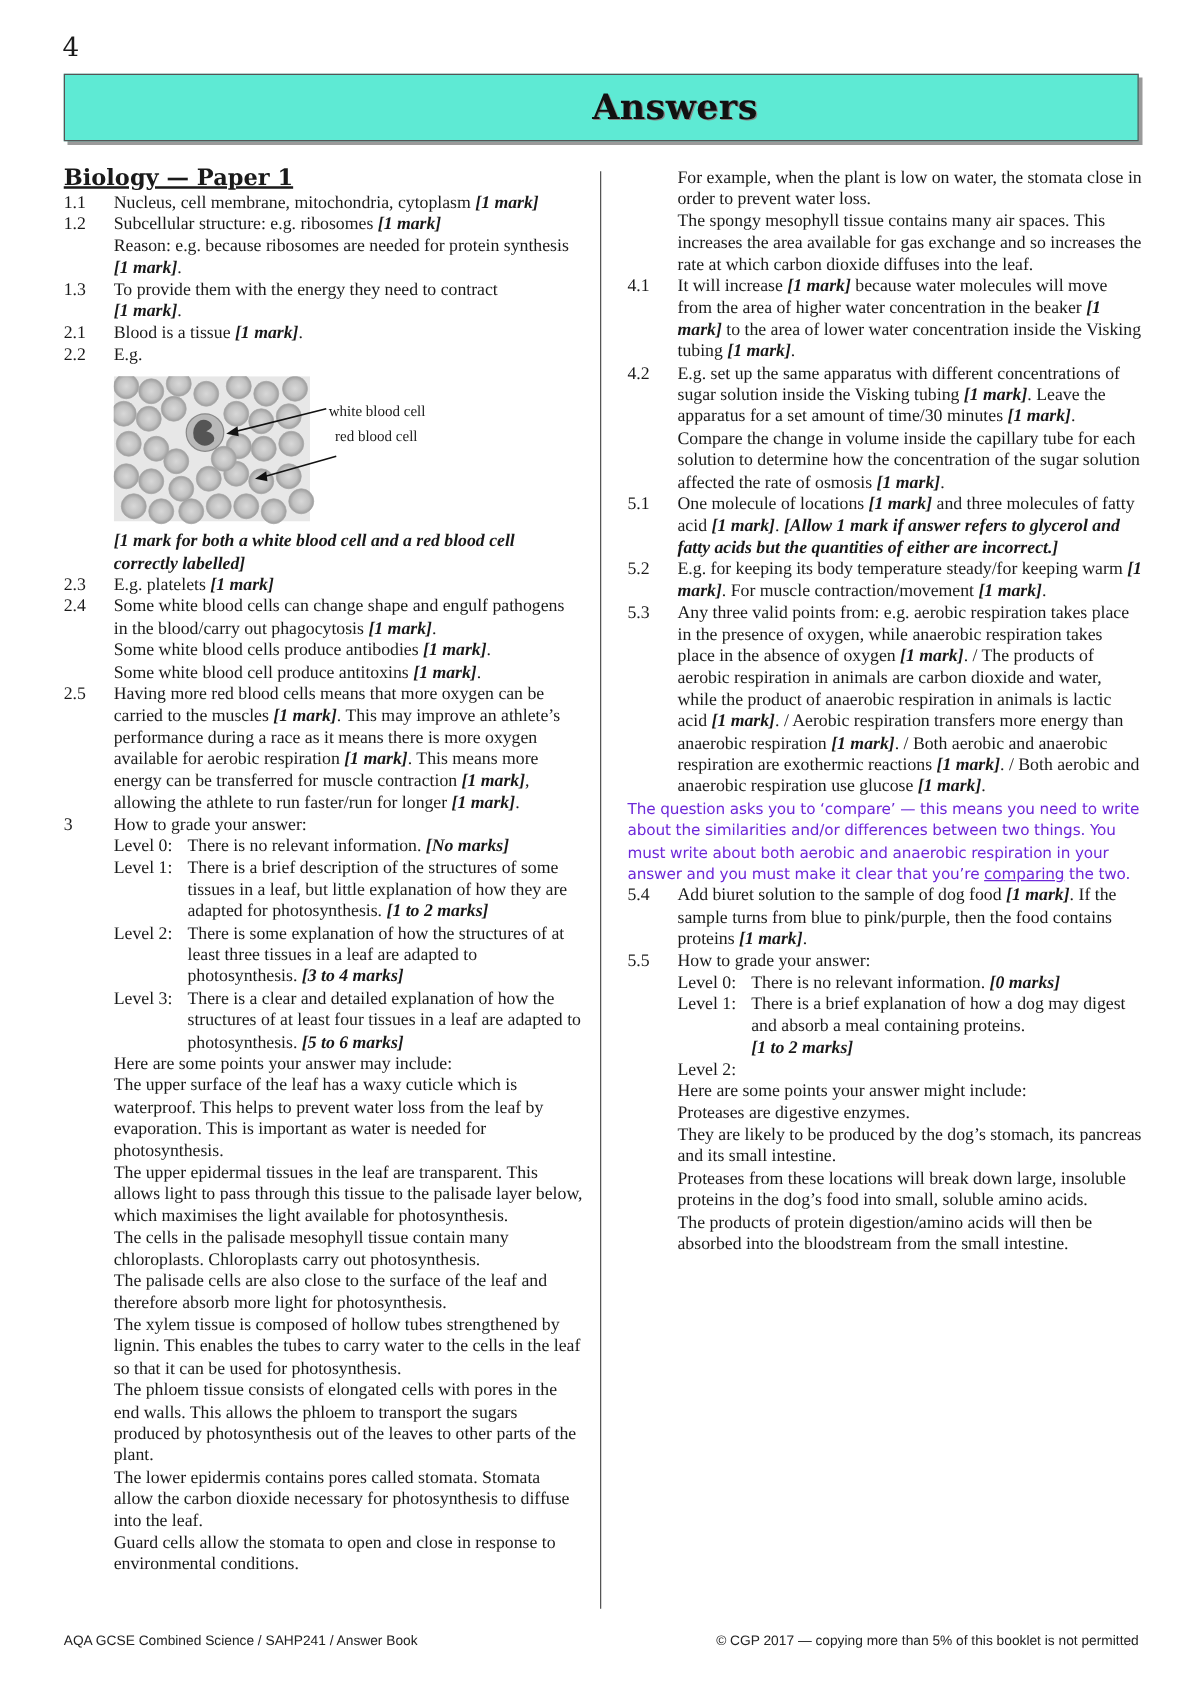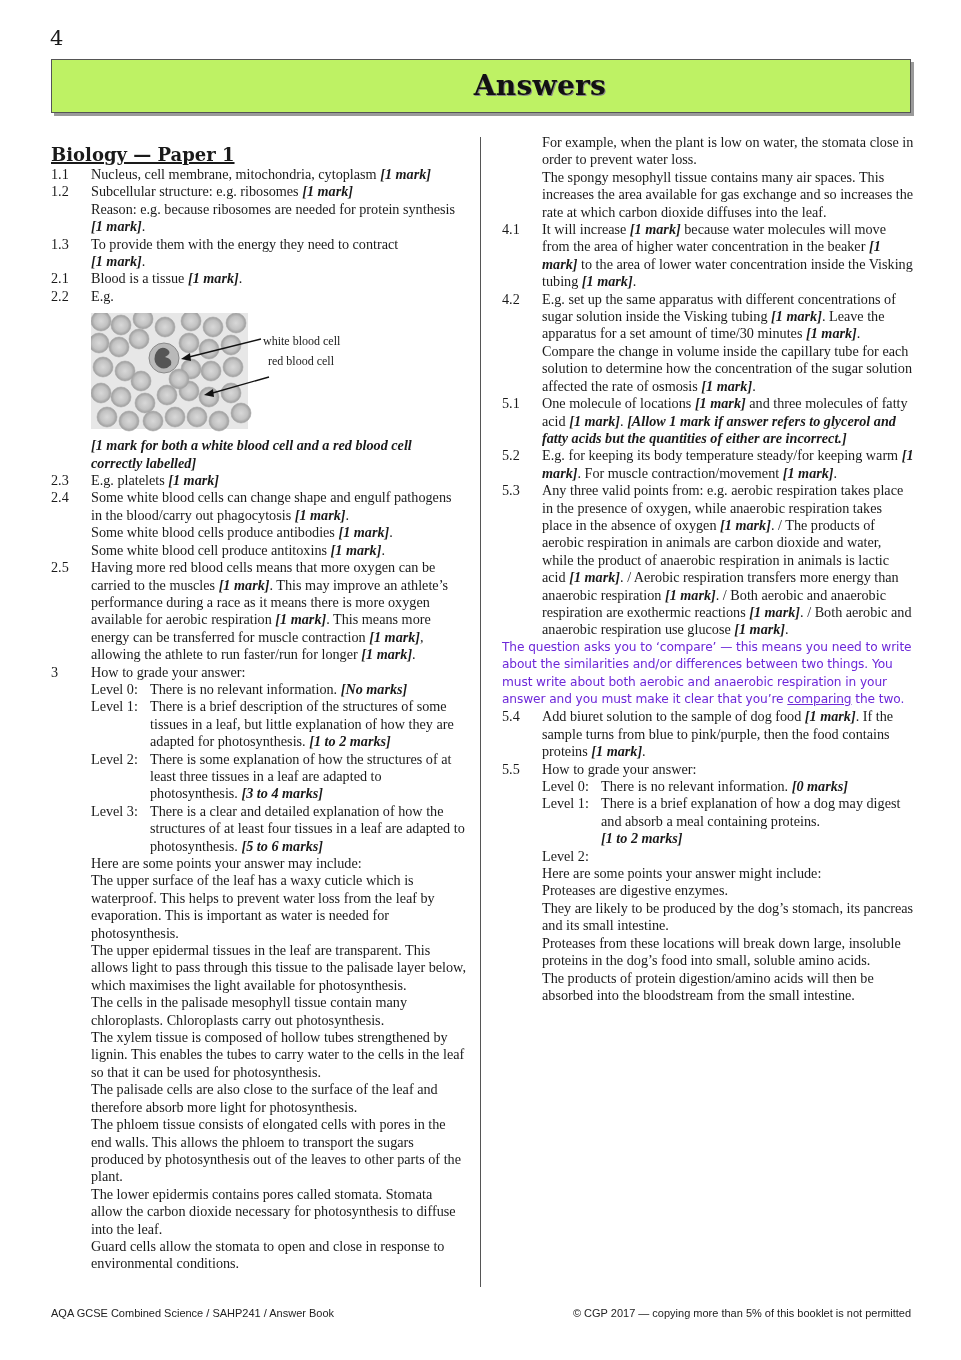--- a/index.html
+++ b/index.html
@@ -1,26 +1,26 @@
 <!DOCTYPE html>
 <html><head>
 <meta charset="utf-8">
 <style>
   html, body { margin: 0; padding: 0; background: #ffffff; }
   body { width: 961px; height: 1360px; position: relative; overflow: hidden;
          font-family: "Liberation Serif", serif; color: #1a1a1a; }
   .page-number { position: absolute; left: 50px; top: 26px; font-size: 21px; font-family: "DejaVu Serif", serif; }
   .title-bar { position: absolute; left: 51px; top: 59px; width: 858px; height: 52px;
-               background: #bef264; border: 1px solid #555; box-shadow: 3px 3px 0 #9a9a9a; }
+               background: #5eead4; border: 1px solid #555; box-shadow: 3px 3px 0 #9a9a9a; }
   .title-bar h1 { margin: 0; position: absolute; left: 0; right: 0; top: 9px; text-align: center;
                   font-family: "DejaVu Serif", serif; font-weight: bold; font-size: 28px; letter-spacing: 0.3px;
                   text-indent: 118px; color: #111; text-shadow: 1px 1px 0 #888; }
   .divider { position: absolute; left: 480px; top: 137px; width: 1px; height: 1150px; background: #555; }
   .col { position: absolute; top: 133px; font-size: 14.2px; line-height: 17.4px; }
-  .col-left { left: 51px; width: 415px; margin-top: 12px; }
+  .col-left { left: 51px; width: 415px; }
   .col-right { left: 502px; width: 412px; top: 134px; }
   .section-heading { font-family: "DejaVu Serif", serif; font-weight: bold; font-size: 18px;
                      text-decoration: underline; text-decoration-thickness: 1.5px; margin: 0 0 1px 0; line-height: 20px; }
   .q { display: flex; }
   .q .num { width: 40px; flex: 0 0 40px; }
   .q .body { flex: 1; }
   .q-cont { padding-left: 40px; }
   .m { font-weight: bold; font-style: italic; }
   .lvl { display: flex; }
   .lvl .lab { width: 59px; flex: 0 0 59px; }
@@ -170,22 +170,22 @@
           <span class="txt"><span>There is some explanation of how the structures of at least three tissues in a leaf are adapted to photosynthesis.  </span><span class="m">[3 to 4 marks]</span></span>
         </div>
       <div class="lvl">
           <span class="lab">Level 3:</span>
           <span class="txt"><span>There is a clear and detailed explanation of how the structures of at least four tissues in a leaf are adapted to photosynthesis.  </span><span class="m">[5 to 6 marks]</span></span>
         </div>
       <div>Here are some points your answer may include:</div>
       <div>The upper surface of the leaf has a waxy cuticle which is waterproof.  This helps to prevent water loss from the leaf by evaporation.  This is important as water is needed for photosynthesis.</div>
       <div>The upper epidermal tissues in the leaf are transparent. This allows light to pass through this tissue to the palisade layer below, which maximises the light available for photosynthesis.</div>
       <div>The cells in the palisade mesophyll tissue contain many chloroplasts.  Chloroplasts carry out photosynthesis.</div>
+      <div>The palisade cells are also close to the surface of the leaf and therefore absorb more light for photosynthesis.</div>
       <div>The xylem tissue is composed of hollow tubes strengthened by lignin.  This enables the tubes to carry water to the cells in the leaf so that it can be used for photosynthesis.</div>
-      <div>The palisade cells are also close to the surface of the leaf and therefore absorb more light for photosynthesis.</div>
       <div>The phloem tissue consists of elongated cells with pores in the end walls.  This allows the phloem to transport the sugars produced by photosynthesis out of the leaves to other parts of the plant.</div>
       <div>The lower epidermis contains pores called stomata.  Stomata allow the carbon dioxide necessary for photosynthesis to diffuse into the leaf.</div>
       <div>Guard cells allow the stomata to open and close in response to environmental conditions.</div>
     </span>
   </div>
 </div>
 
 <div class="col col-right">
   <div class="q-cont">
     <div>For example, when the plant is low on water, the stomata close in order to prevent water loss.</div>

